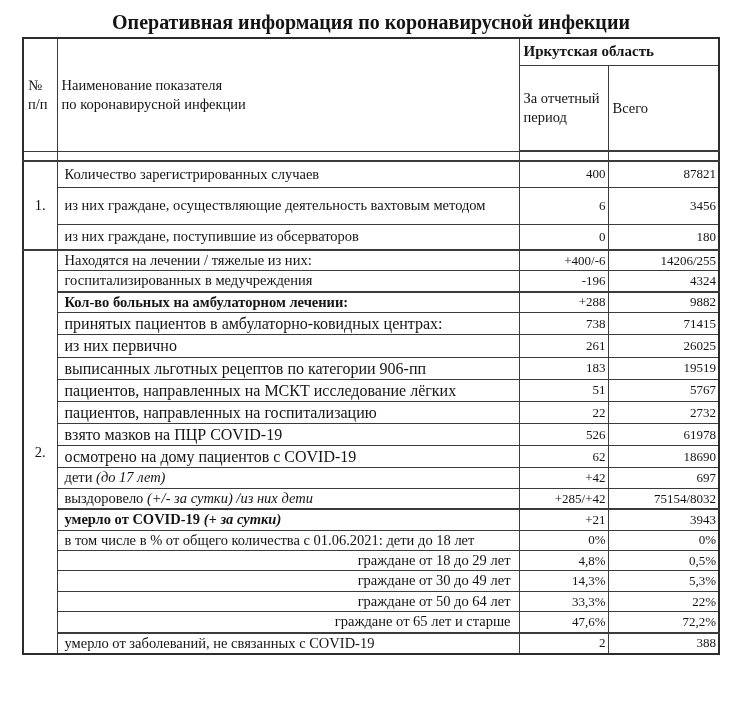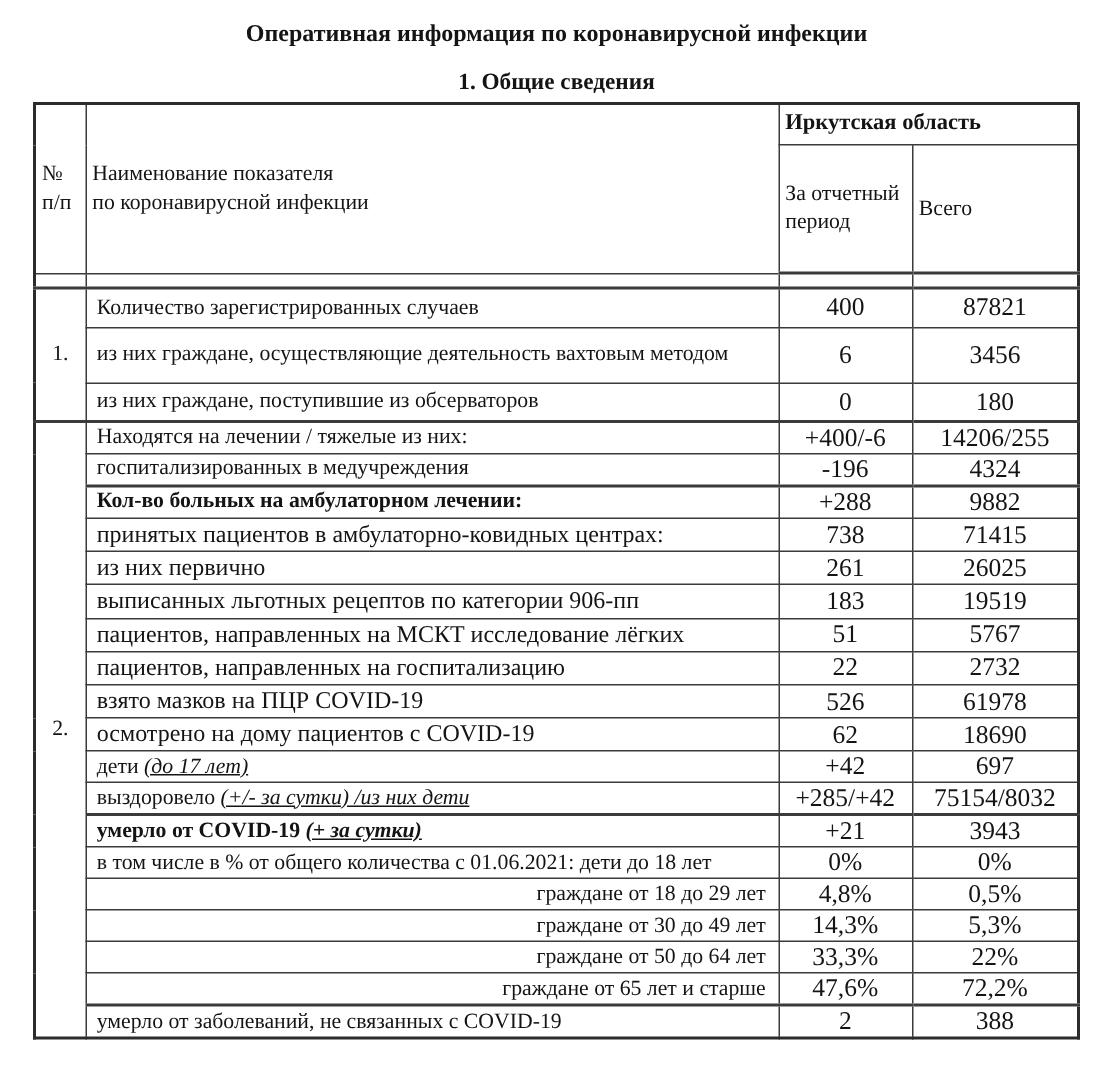--- a/index.html
+++ b/index.html
@@ -5,21 +5,21 @@
   html,body{margin:0;padding:0;background:#ffffff;}
   .page{
     position:relative;
     width:742px;height:710px;
     overflow:hidden;
     background:#ffffff;
     color:#141414;
     font-family:"Liberation Serif", serif;
   }
   .titles{padding-top:12px;}
-  .t-bold{font-size:16px;font-weight:bold;line-height:21px;text-align:center;}
+  .t-bold{font-size:20px;font-weight:bold;line-height:21px;text-align:center;}
   .t-reg{font-size:16px;font-weight:normal;line-height:21px;text-align:center;}
   .section{font-size:15.5px;font-weight:bold;text-align:center;margin-top:13px;line-height:18px;}
 
   table.stats{
     border-collapse:collapse;
     table-layout:fixed;
     width:696px;
     margin:4px 0 0 22px;
     border:2px solid #2c2c2c;
   }
@@ -46,39 +46,38 @@
   td.num{
     text-align:center;vertical-align:middle;
     font-size:14.5px;padding:0 2px;
   }
   td.lbl{
     font-size:14.5px;line-height:1.2;
     vertical-align:middle;
     padding:1px 6px 1px 7px;
   }
   td.val{
-    text-align:center;vertical-align:middle;
-    font-size:17px;padding:0 2px;
+    text-align:right;vertical-align:middle;
+    font-size:13px;padding:0 2px;
   }
   tr.bold td{font-weight:normal;}
   tr.label-bold td.lbl{font-weight:bold;}
   tr.small td.lbl{font-size:16px;}
   td.lbl.right{text-align:right;padding-right:8px;}
   td.lbl.justify{text-align:justify;text-align-last:left;margin-left:48px;}
-  .it{font-style:italic;text-decoration:underline;}
+  .it{font-style:italic;}
   tr.sep-thick td{border-top-width:2px;}
 </style>
 </head>
 <body>
 
 <div class="page">
 
   <div class="titles">
     <div class="t-bold">Оперативная информация по коронавирусной инфекции</div>
-    <div class="section">1. Общие сведения</div>
   </div>
 
   <table class="stats">
     <colgroup>
       <col style="width:34px">
       <col style="width:462px">
       <col style="width:89px">
       <col style="width:111px">
     </colgroup>
     <thead>

